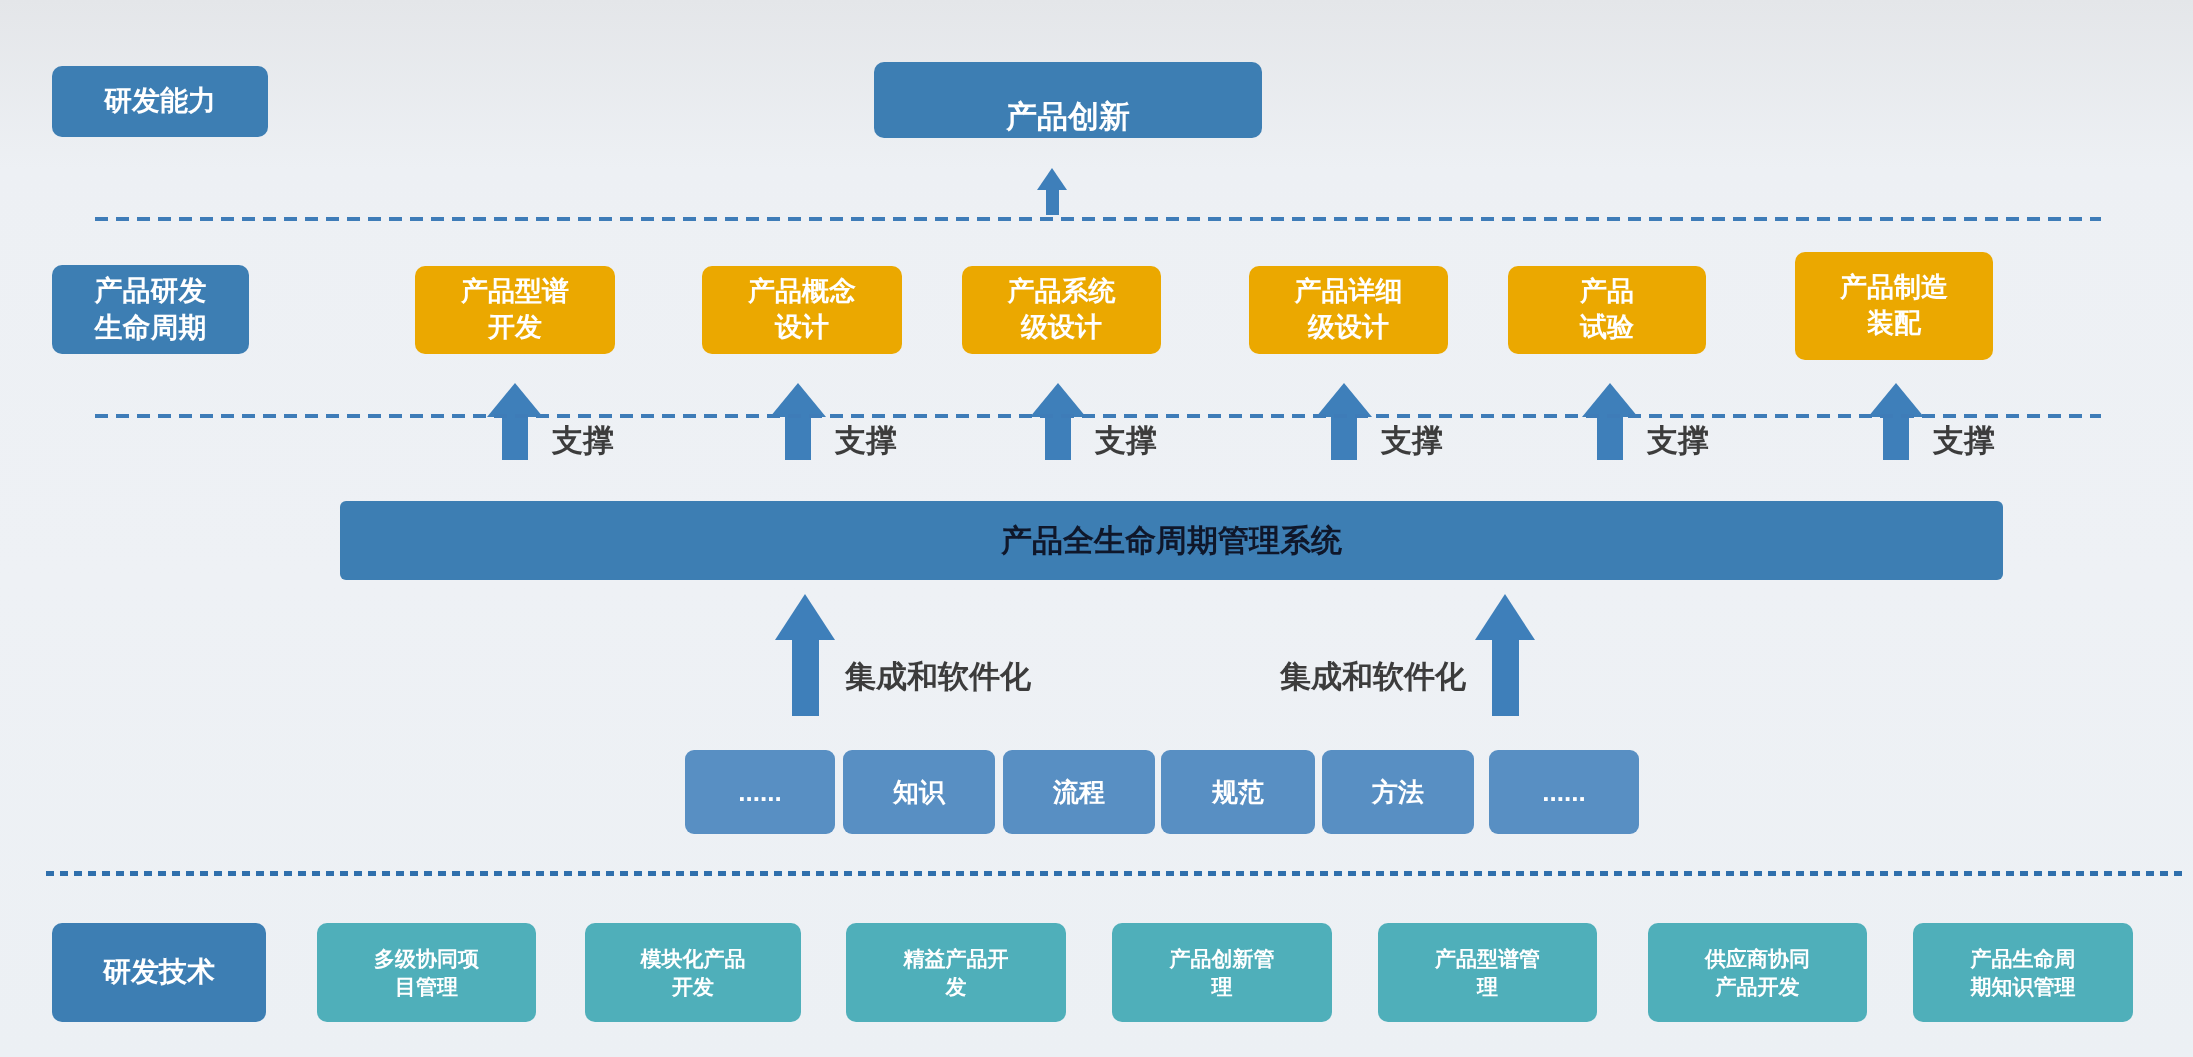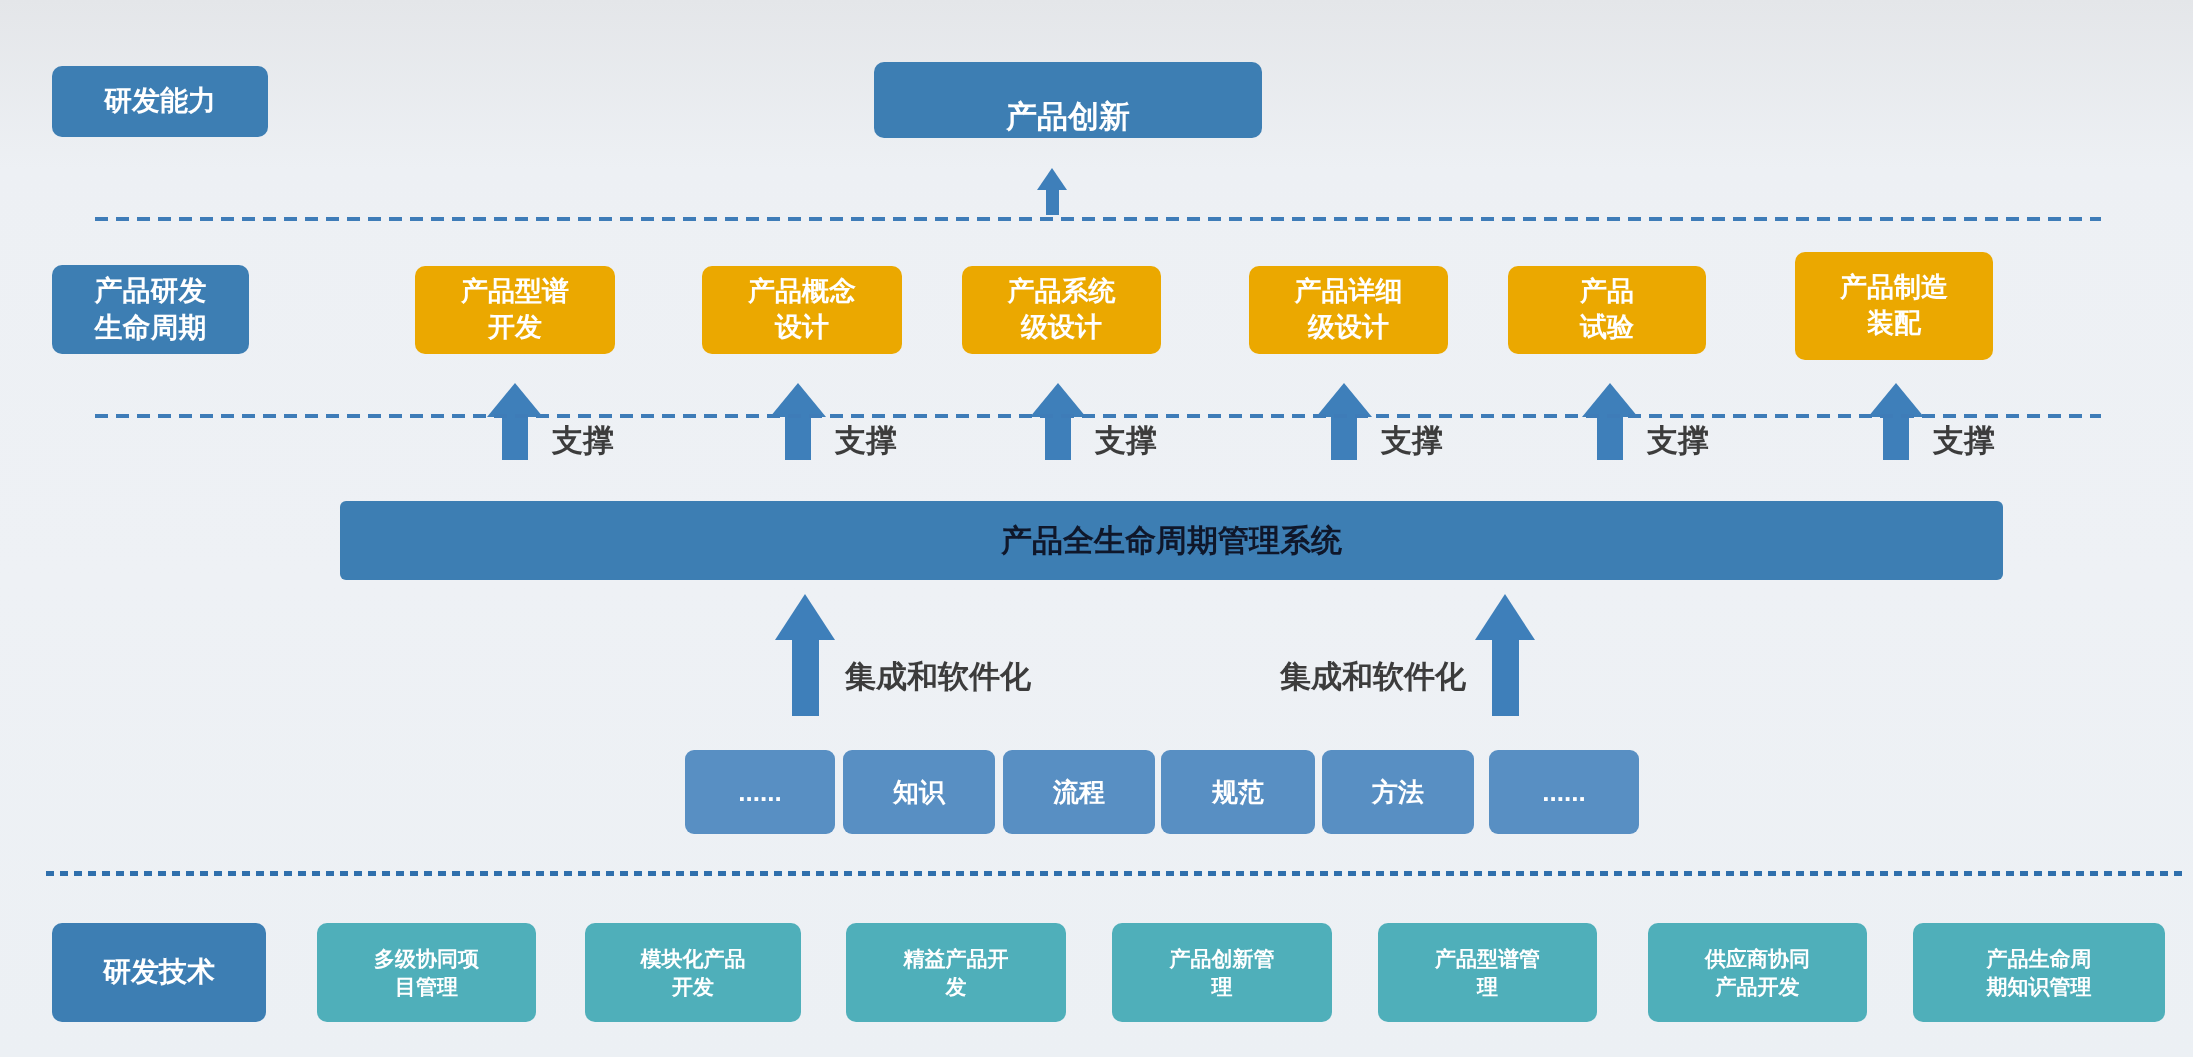--- a/index.html
+++ b/index.html
@@ -218,18 +218,18 @@
 理</span>
   </div>
   <div class="box teal tech" style="left:1378px;top:923px;width:219px;height:99px;">
     <span class="txt">产品型谱管
 理</span>
   </div>
   <div class="box teal tech" style="left:1648px;top:923px;width:219px;height:99px;">
     <span class="txt">供应商协同
 产品开发</span>
   </div>
-  <div class="box teal tech" style="left:1913px;top:923px;width:252px;height:99px;">
+  <div class="box teal tech" style="left:1913px;top:923px;width:220px;height:99px;">
     <span class="txt">产品生命周
 期知识管理</span>
   </div>
 
 </div>
 
 </body></html>

